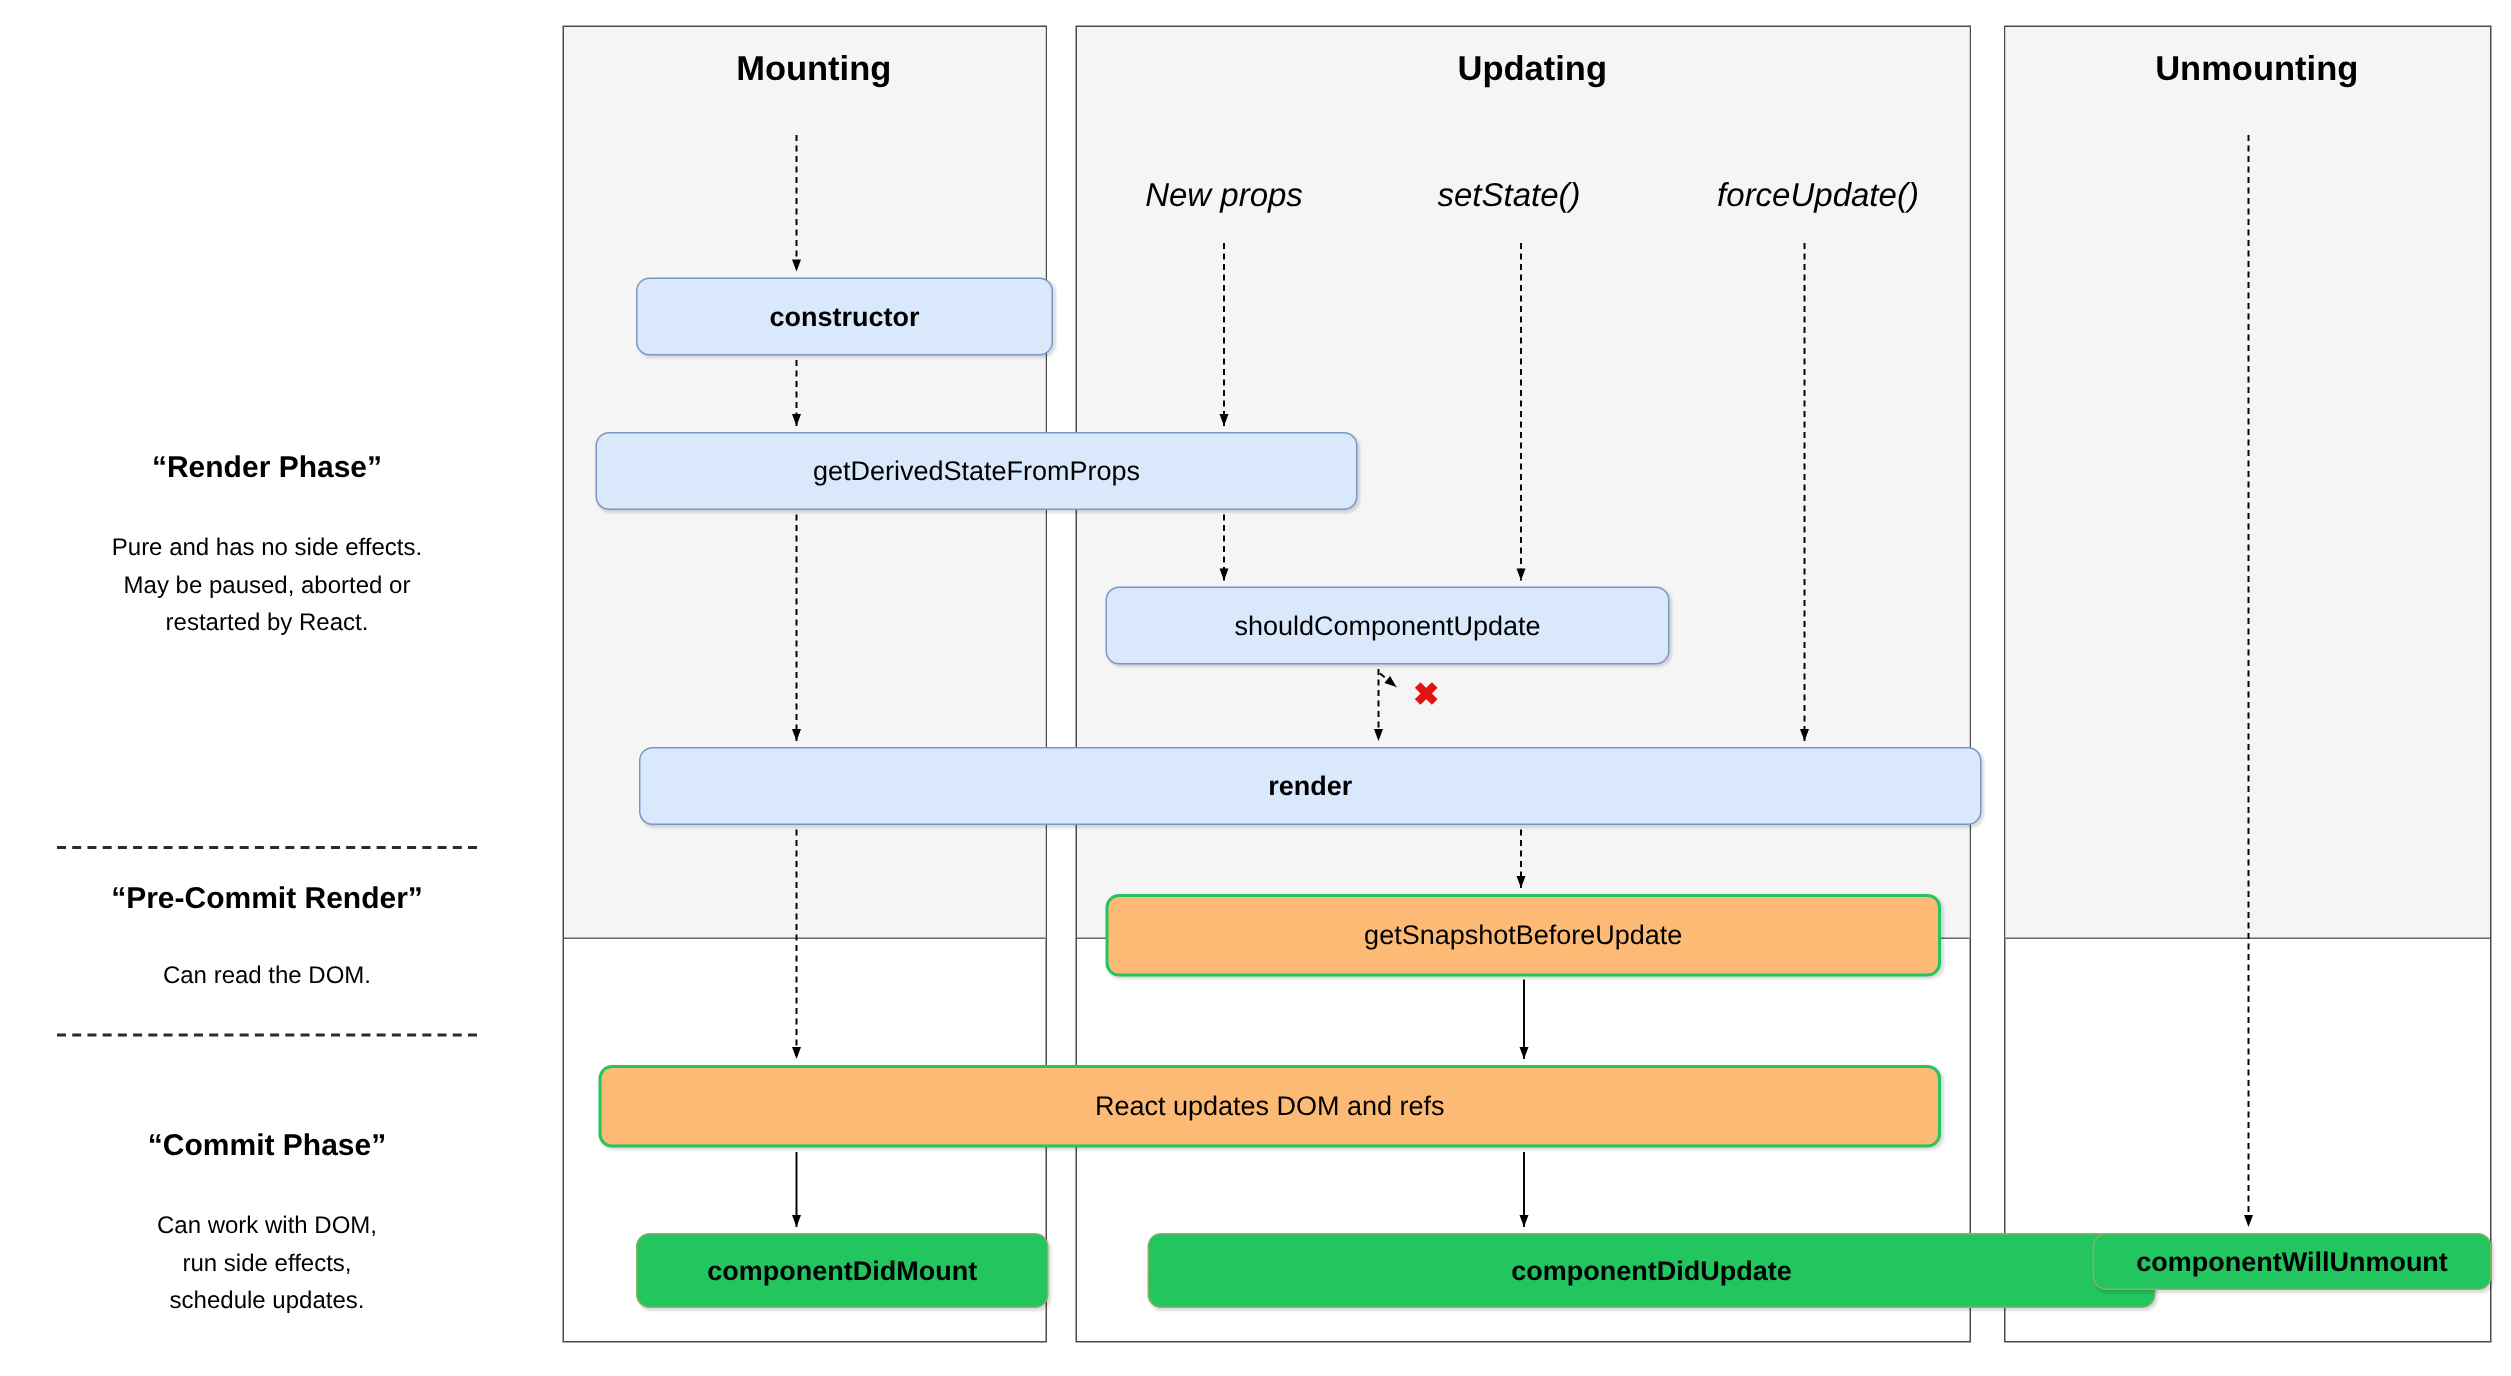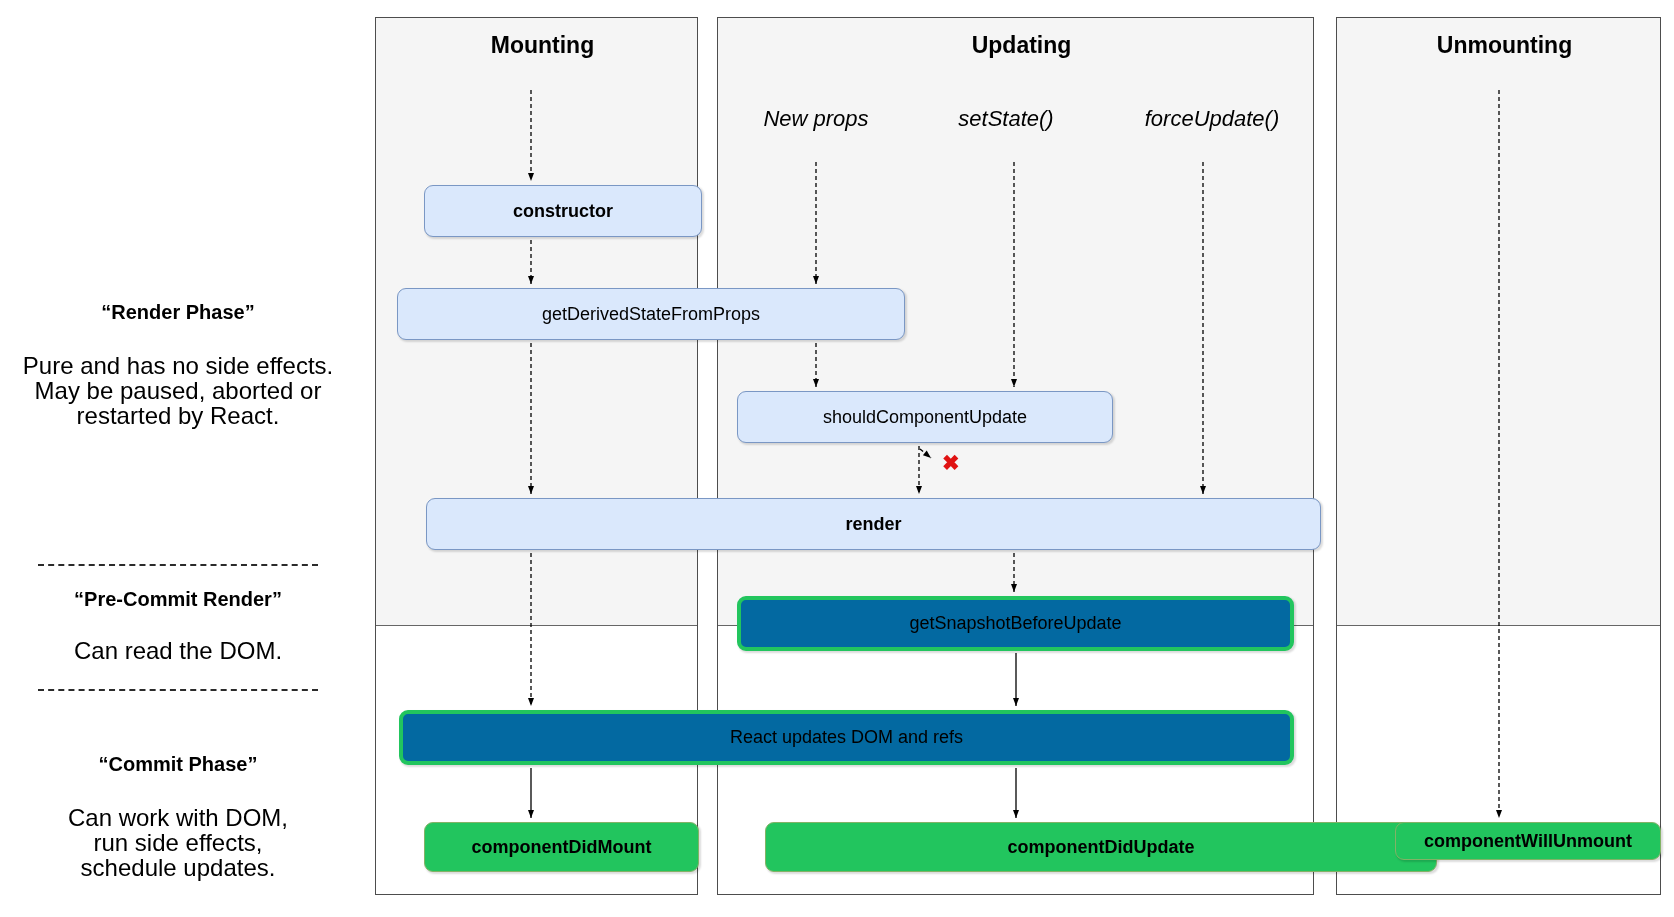--- a/index.html
+++ b/index.html
@@ -13,29 +13,29 @@
   .panel-title{position:relative;margin-top:14px;text-align:center;font-weight:bold;font-size:23px;}
   
   svg.arrows{position:absolute;left:0;top:0;z-index:2;}
   
   .node{
     position:absolute;display:flex;align-items:center;justify-content:center;
     border-radius:9px;font-size:18px;box-sizing:border-box;z-index:3;
     box-shadow:1.5px 1.5px 2px rgba(0,0,0,0.14);
   }
   .node.blue  {background:#dae8fc;border:1px solid #7a97c4;}
-  .node.yellow{background:#0369a1;border:4px solid #22c55e;}
+  .node.yellow{background:#fdba74;border:2px solid #22c55e;}
   .node.green {background:#22c55e;border:1px solid #82b366;}
   .node.bold{font-weight:bold;margin-left:27px;}
   .node.italic{}
   
-  .trigger{position:absolute;transform:translateX(-50%);font-style:italic;font-size:22px;white-space:nowrap;z-index:3;}
+  .trigger{position:absolute;transform:translateX(-50%);font-style:italic;font-size:22px;white-space:nowrap;z-index:3;margin-top:11px;}
   
   .phase-title{position:absolute;left:8px;width:340px;text-align:center;font-weight:bold;font-size:20px;z-index:1;}
-  .phase-desc{position:absolute;left:8px;width:340px;text-align:center;font-size:24px;line-height:25px;white-space:pre-line;z-index:1;}
+  .phase-desc{position:absolute;left:8px;width:340px;text-align:center;font-size:16px;line-height:25px;white-space:pre-line;z-index:1;}
   .phase-divider{position:absolute;left:38px;width:280px;height:0;border-top:2px dashed #2b2b2b;z-index:1;}
   
   .cancel-x{position:absolute;left:942px;top:451px;font-size:21px;font-weight:bold;color:#e01212;z-index:4;}
 </style>
 </head>
 <body>
 
 <div class="canvas">
 
   <div class="phase-title" style="top:301px">“Render Phase”</div>

